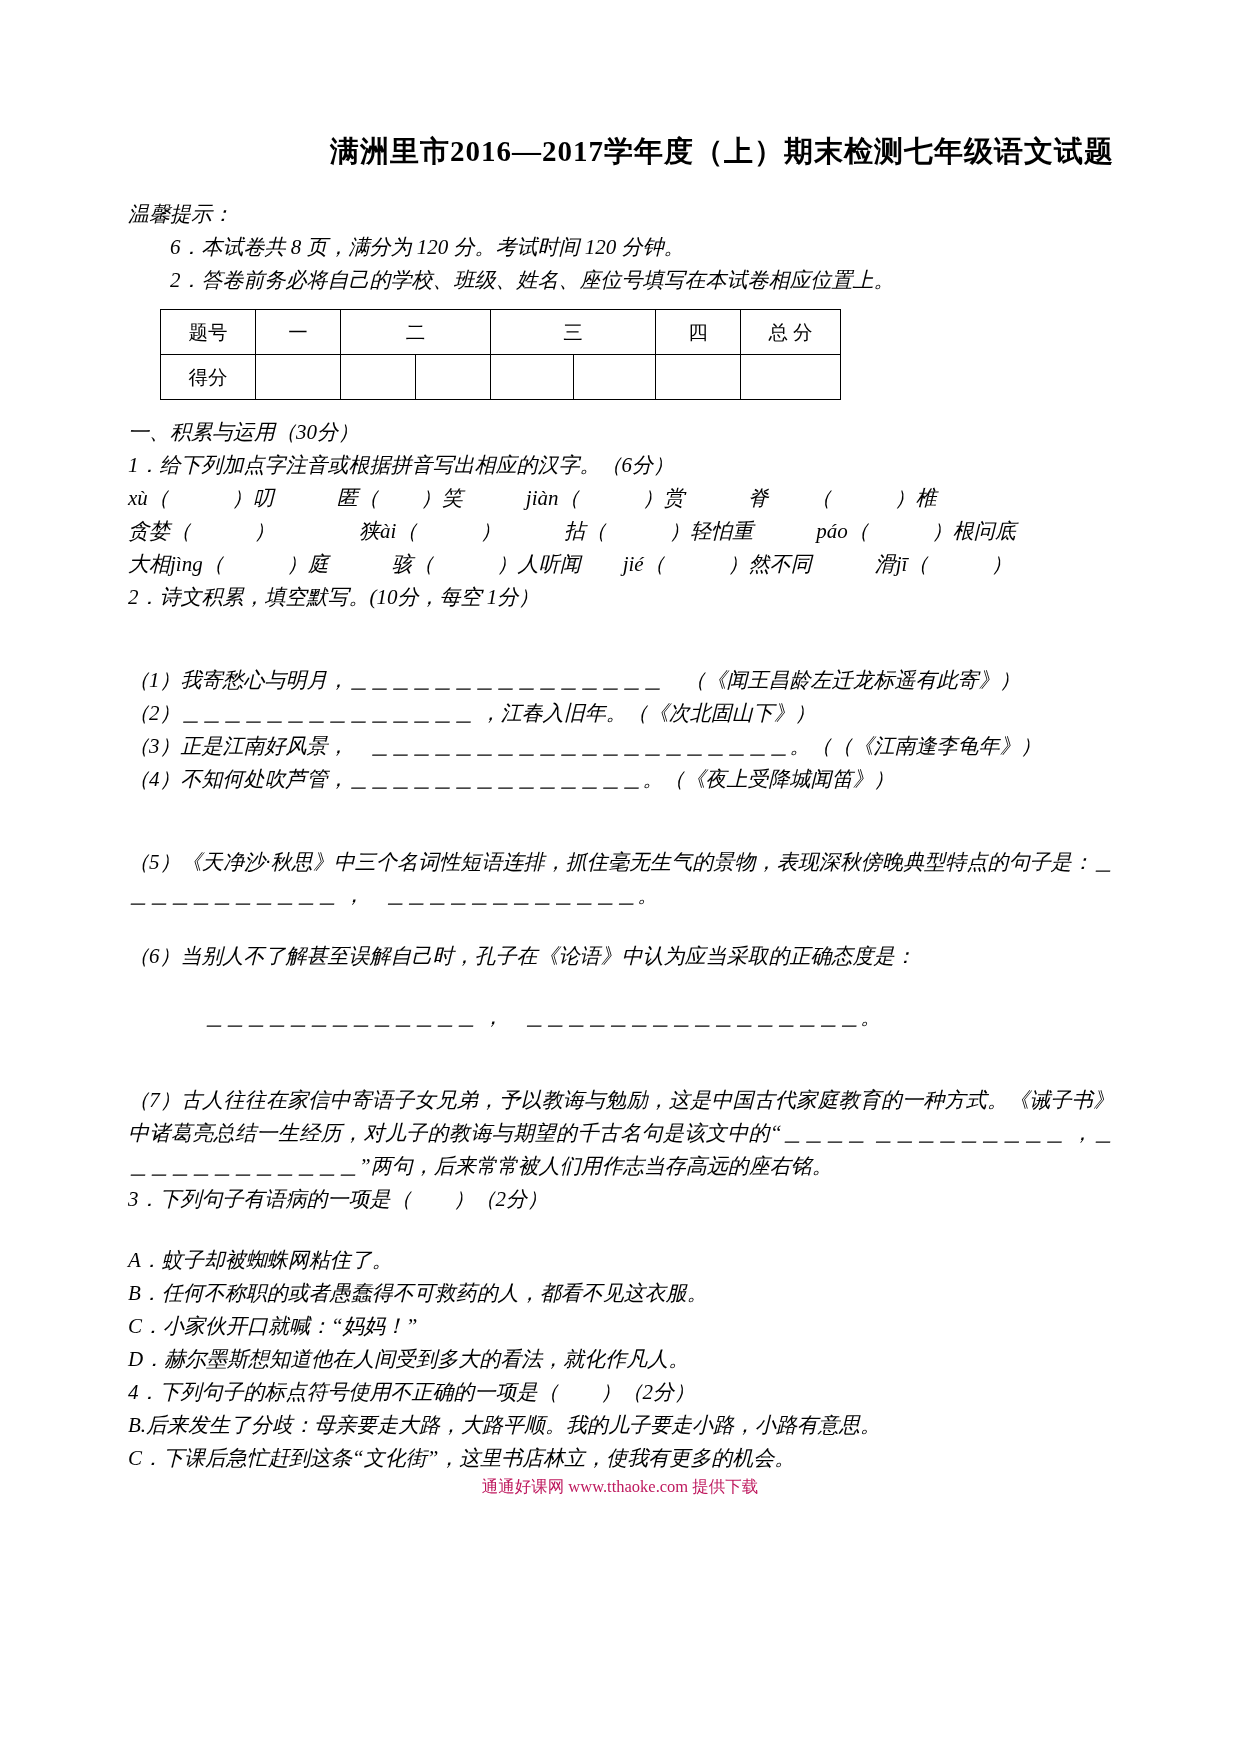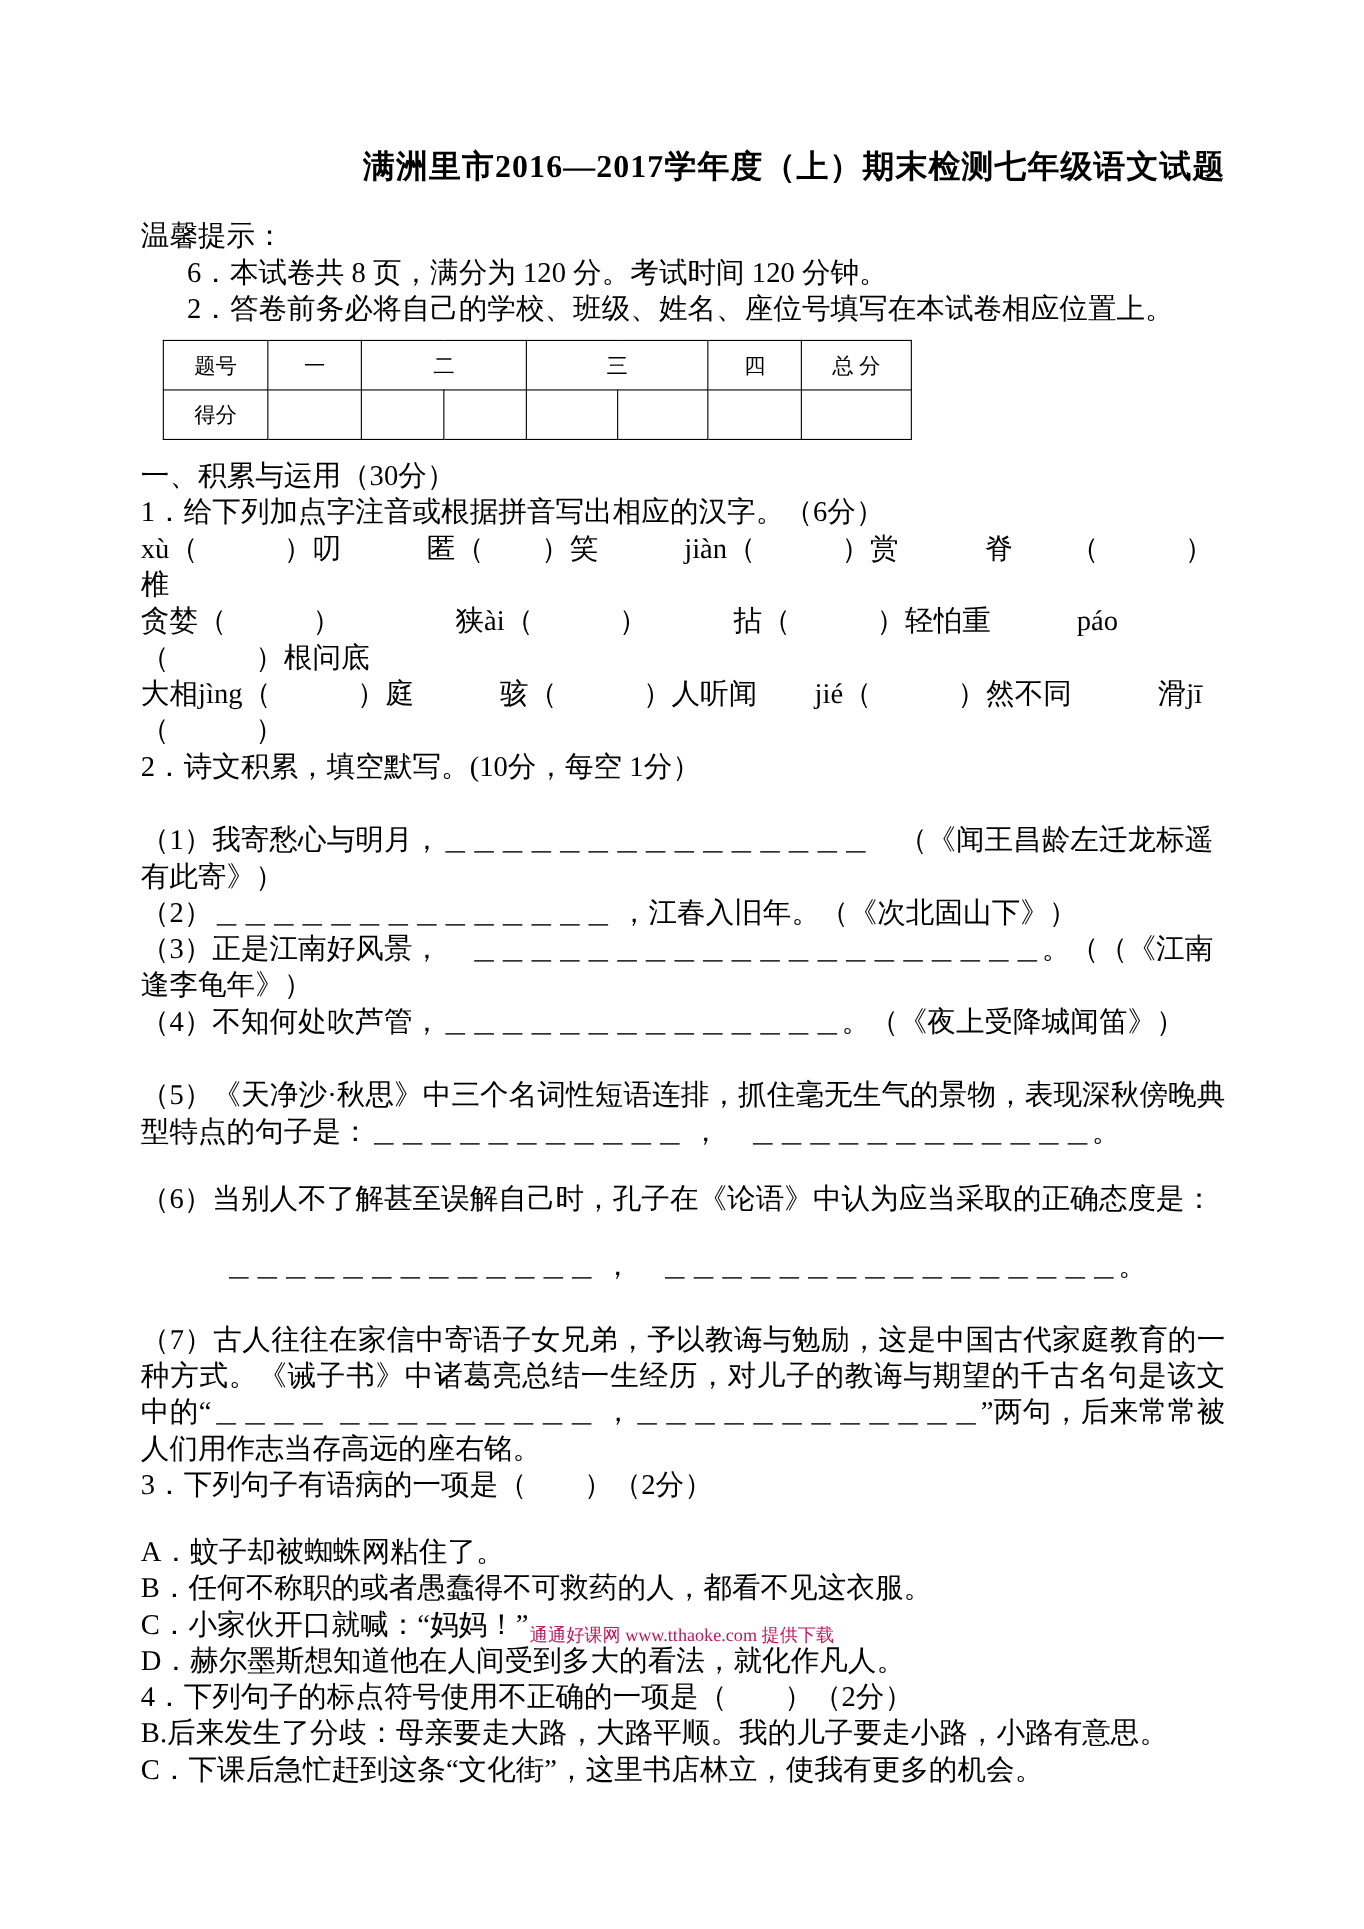--- a/index.html
+++ b/index.html
@@ -23,32 +23,33 @@
     position: relative;
   }
   .title {
     font-size: 29px;
     font-weight: bold;
     text-align: right;
     margin: 0 0 26px 0;
     letter-spacing: 1px;
   }
   .line {
-    font-size: 26px;
+    font-size: 21px;
     line-height: 33px;
     margin: 0;
+    font-style: italic;
   }
   .just { text-align: justify; }
   .indent1 { padding-left: 42px; }
   .indent2 { padding-left: 76px; }
   .mt-m { margin-top: 28px; }
-  .mt-l { margin-top: 34px; }
+  .mt-l { margin-top: 50px; }
   table.score-table {
     border-collapse: collapse;
-    margin: 12px 0 16px 20px;
+    margin: 12px 0 16px 32px;
     table-layout: fixed;
     width: 680px;
   }
   table.score-table td {
     border: 1.5px solid #000;
     height: 44px;
     text-align: center;
     font-size: 19.5px;
     padding: 0;
   }

